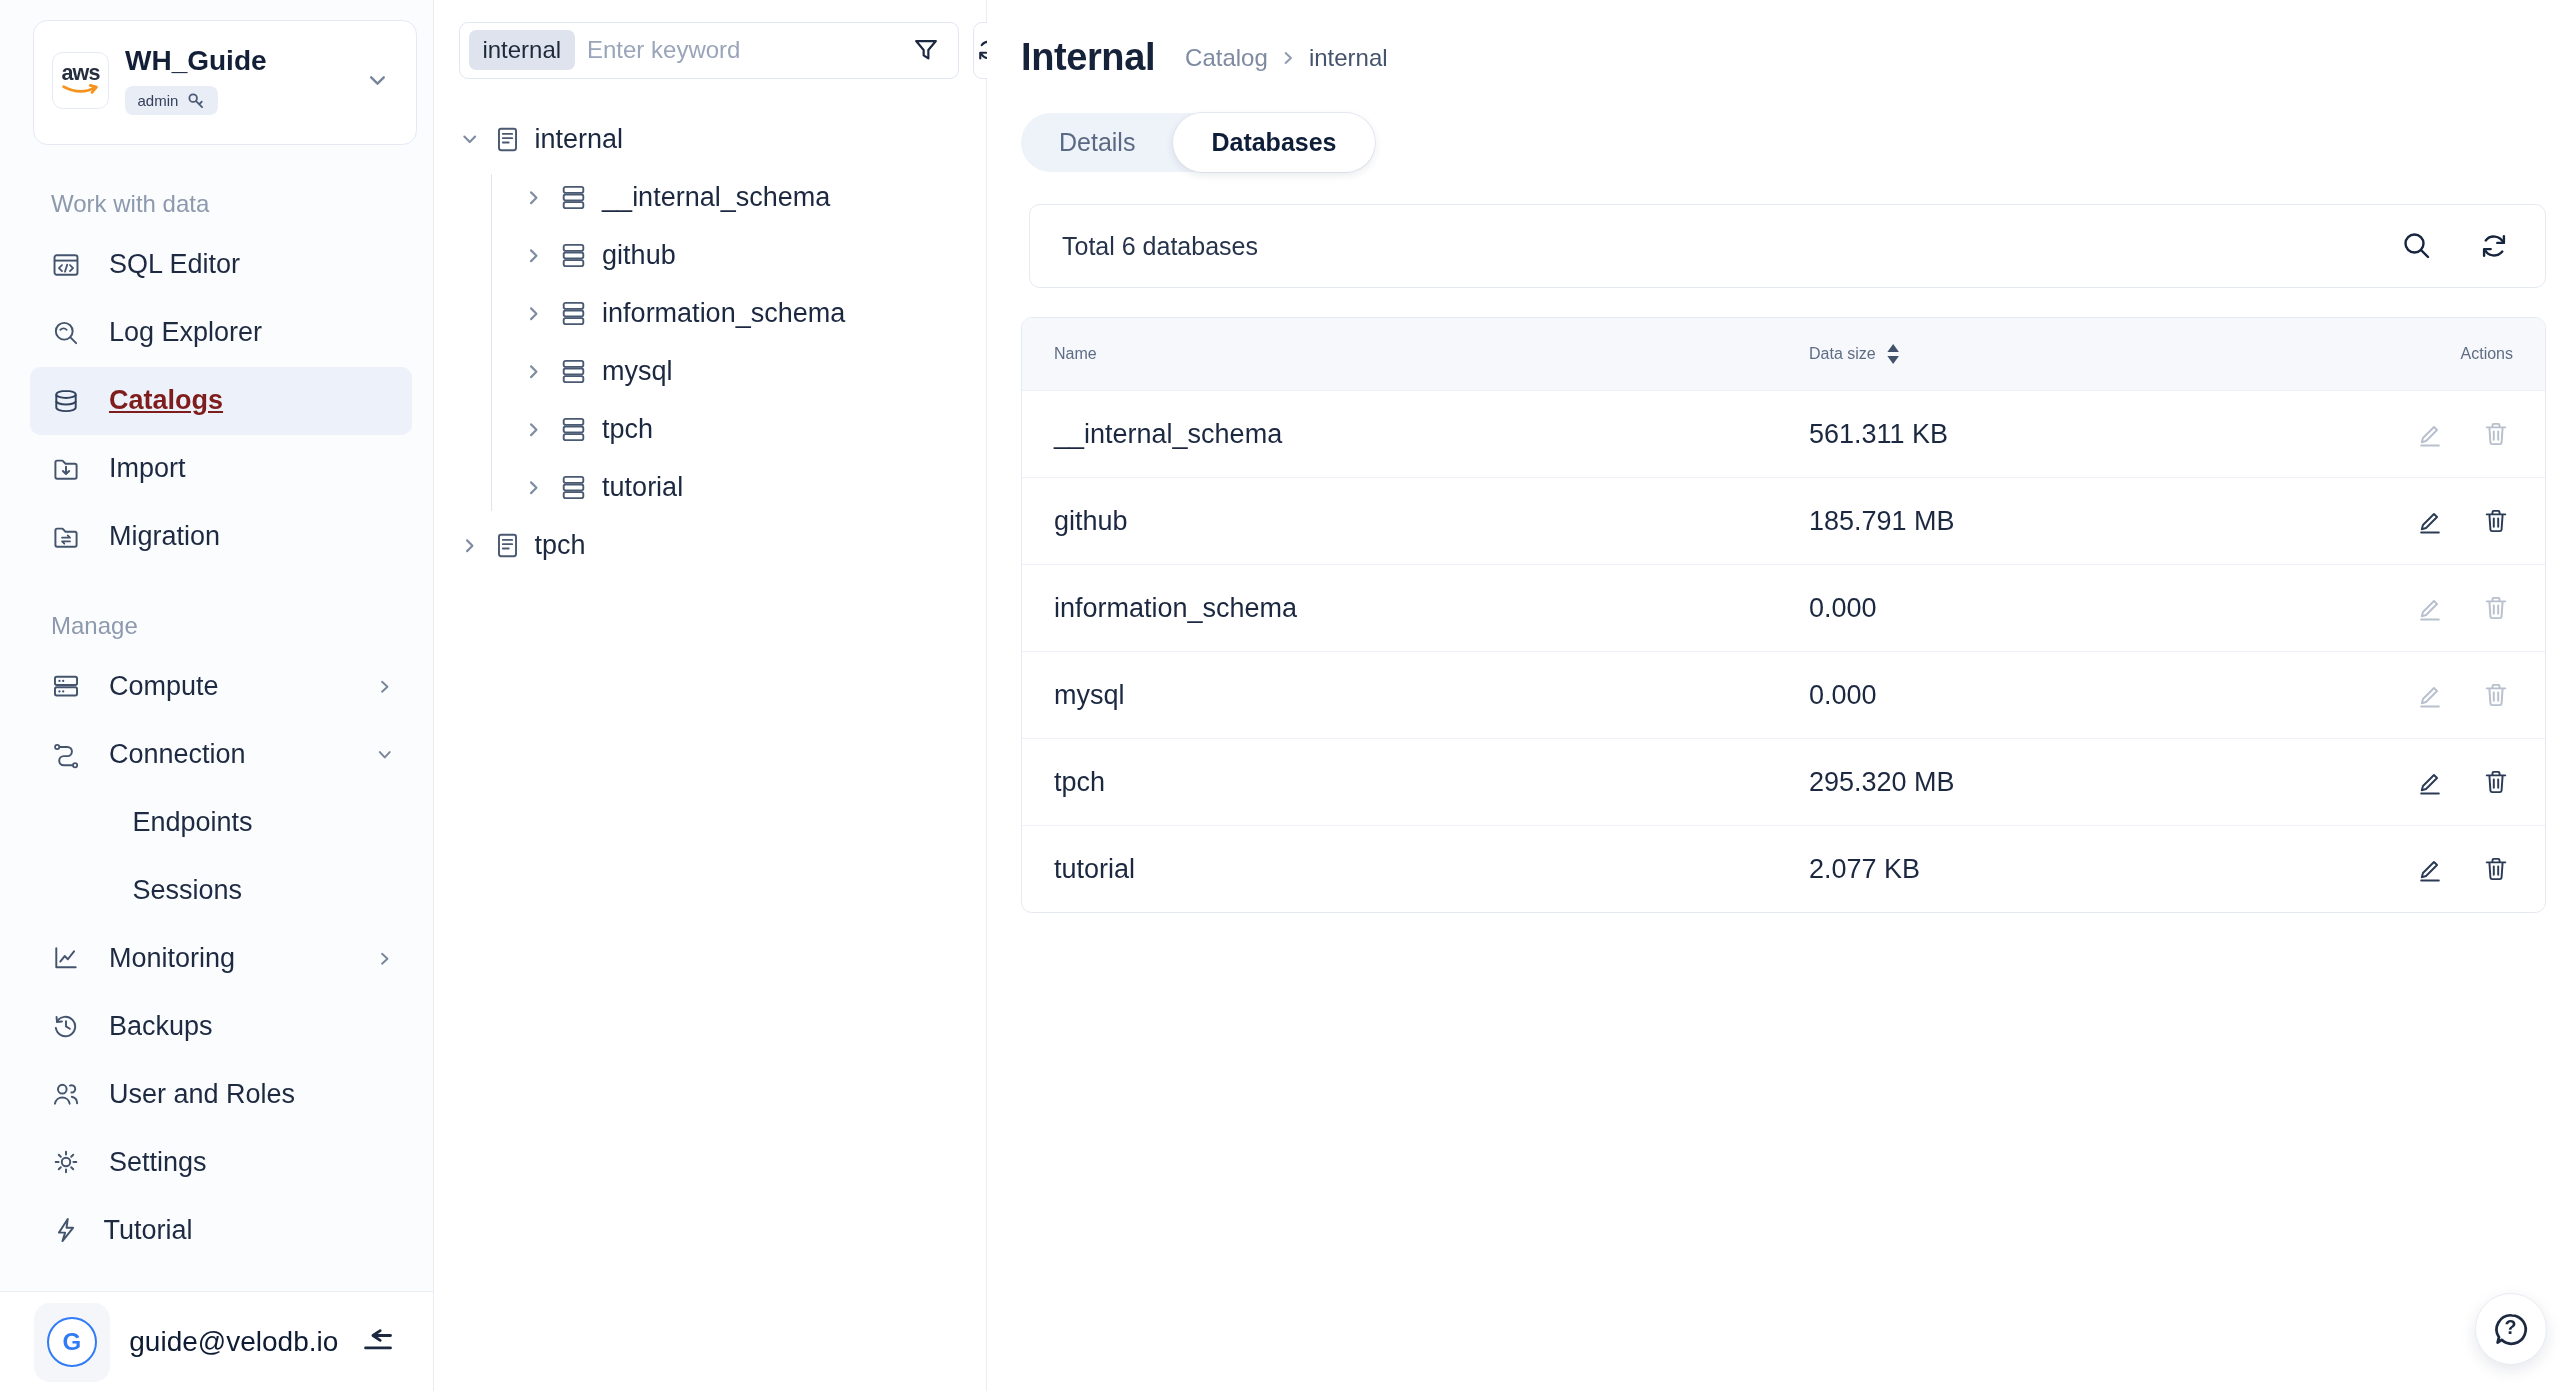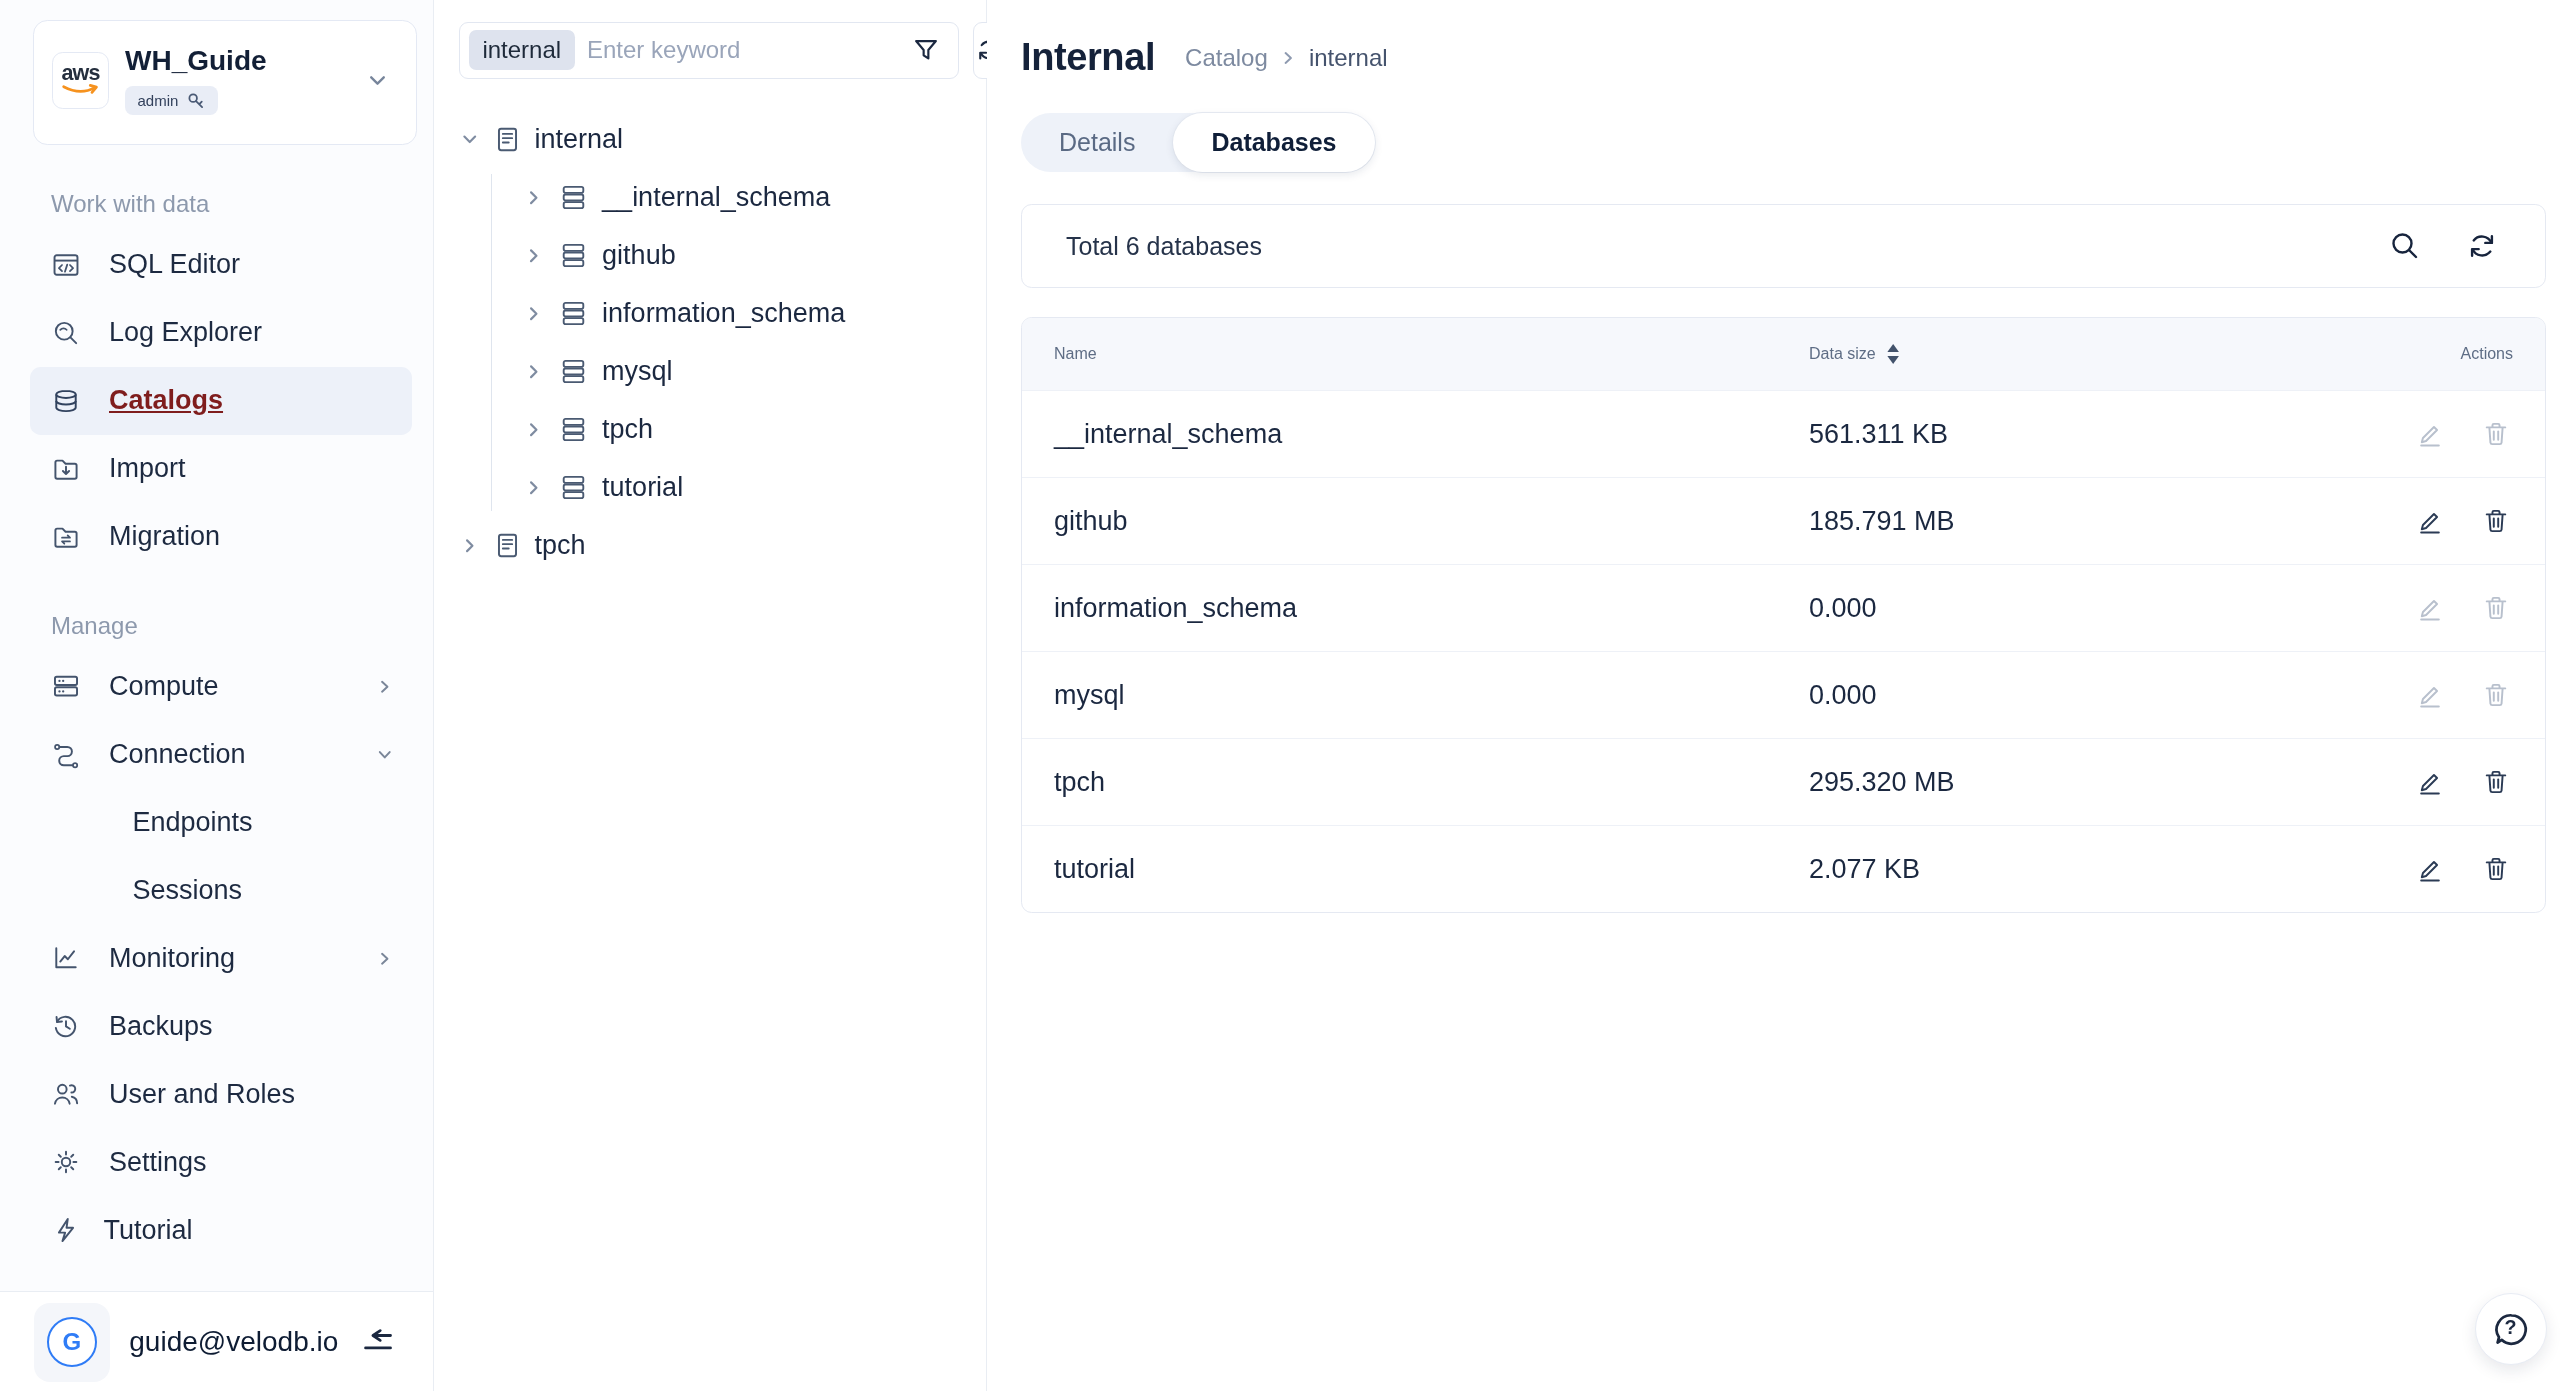--- a/index.html
+++ b/index.html
@@ -78,21 +78,21 @@
   .crumb-b { color:#45536d; }
 
   .tabs { margin-top:34px; display:inline-flex; background:#eef2f9; border-radius:894px; height:59px;
     align-items:center; }
   .tab { border:none; background:none; font-family:inherit; height:59px; padding:0 38px; border-radius:894px;
     font-size:25px; color:#5a6a84; cursor:pointer; display:flex; align-items:center; }
   .tab.active { background:#fff; color:#0f1e38; font-weight:700;
     box-shadow:0 2.7px 9px rgba(24,39,75,.10), 0 0 0 0.9px #e9edf4; }
 
   .toolbar-card { margin-top:32px; height:84px; border:1.8px solid #e5e9f2; border-radius:10.7px;
-    display:flex; align-items:center; padding:0 44px; }
+    display:flex; align-items:center; padding:0 32px;margin-left:8px; }
   .summary { font-size:25px; color:#26334a; }
   .toolbar-icons { margin-left:auto; display:flex; align-items:center; gap:41px; }
   .icon-btn { background:none; border:none; width:36px; height:36px; color:#17243d; cursor:pointer; }
 
   .table-card { margin-top:29px; border:1.8px solid #e5e9f2; border-radius:10.7px; overflow:hidden; }
   .thead { height:72px; background:#f6f8fc; display:grid; grid-template-columns:755px 1fr 197px;
     align-items:center; padding:0 32px; font-size:16px; color:#5e6d85; }
   .th-size { display:flex; align-items:center; gap:10.7px; }
   .sort-ic { display:inline-flex; flex-direction:column; gap:2.7px; cursor:pointer; }
   .th-actions { text-align:right; }

